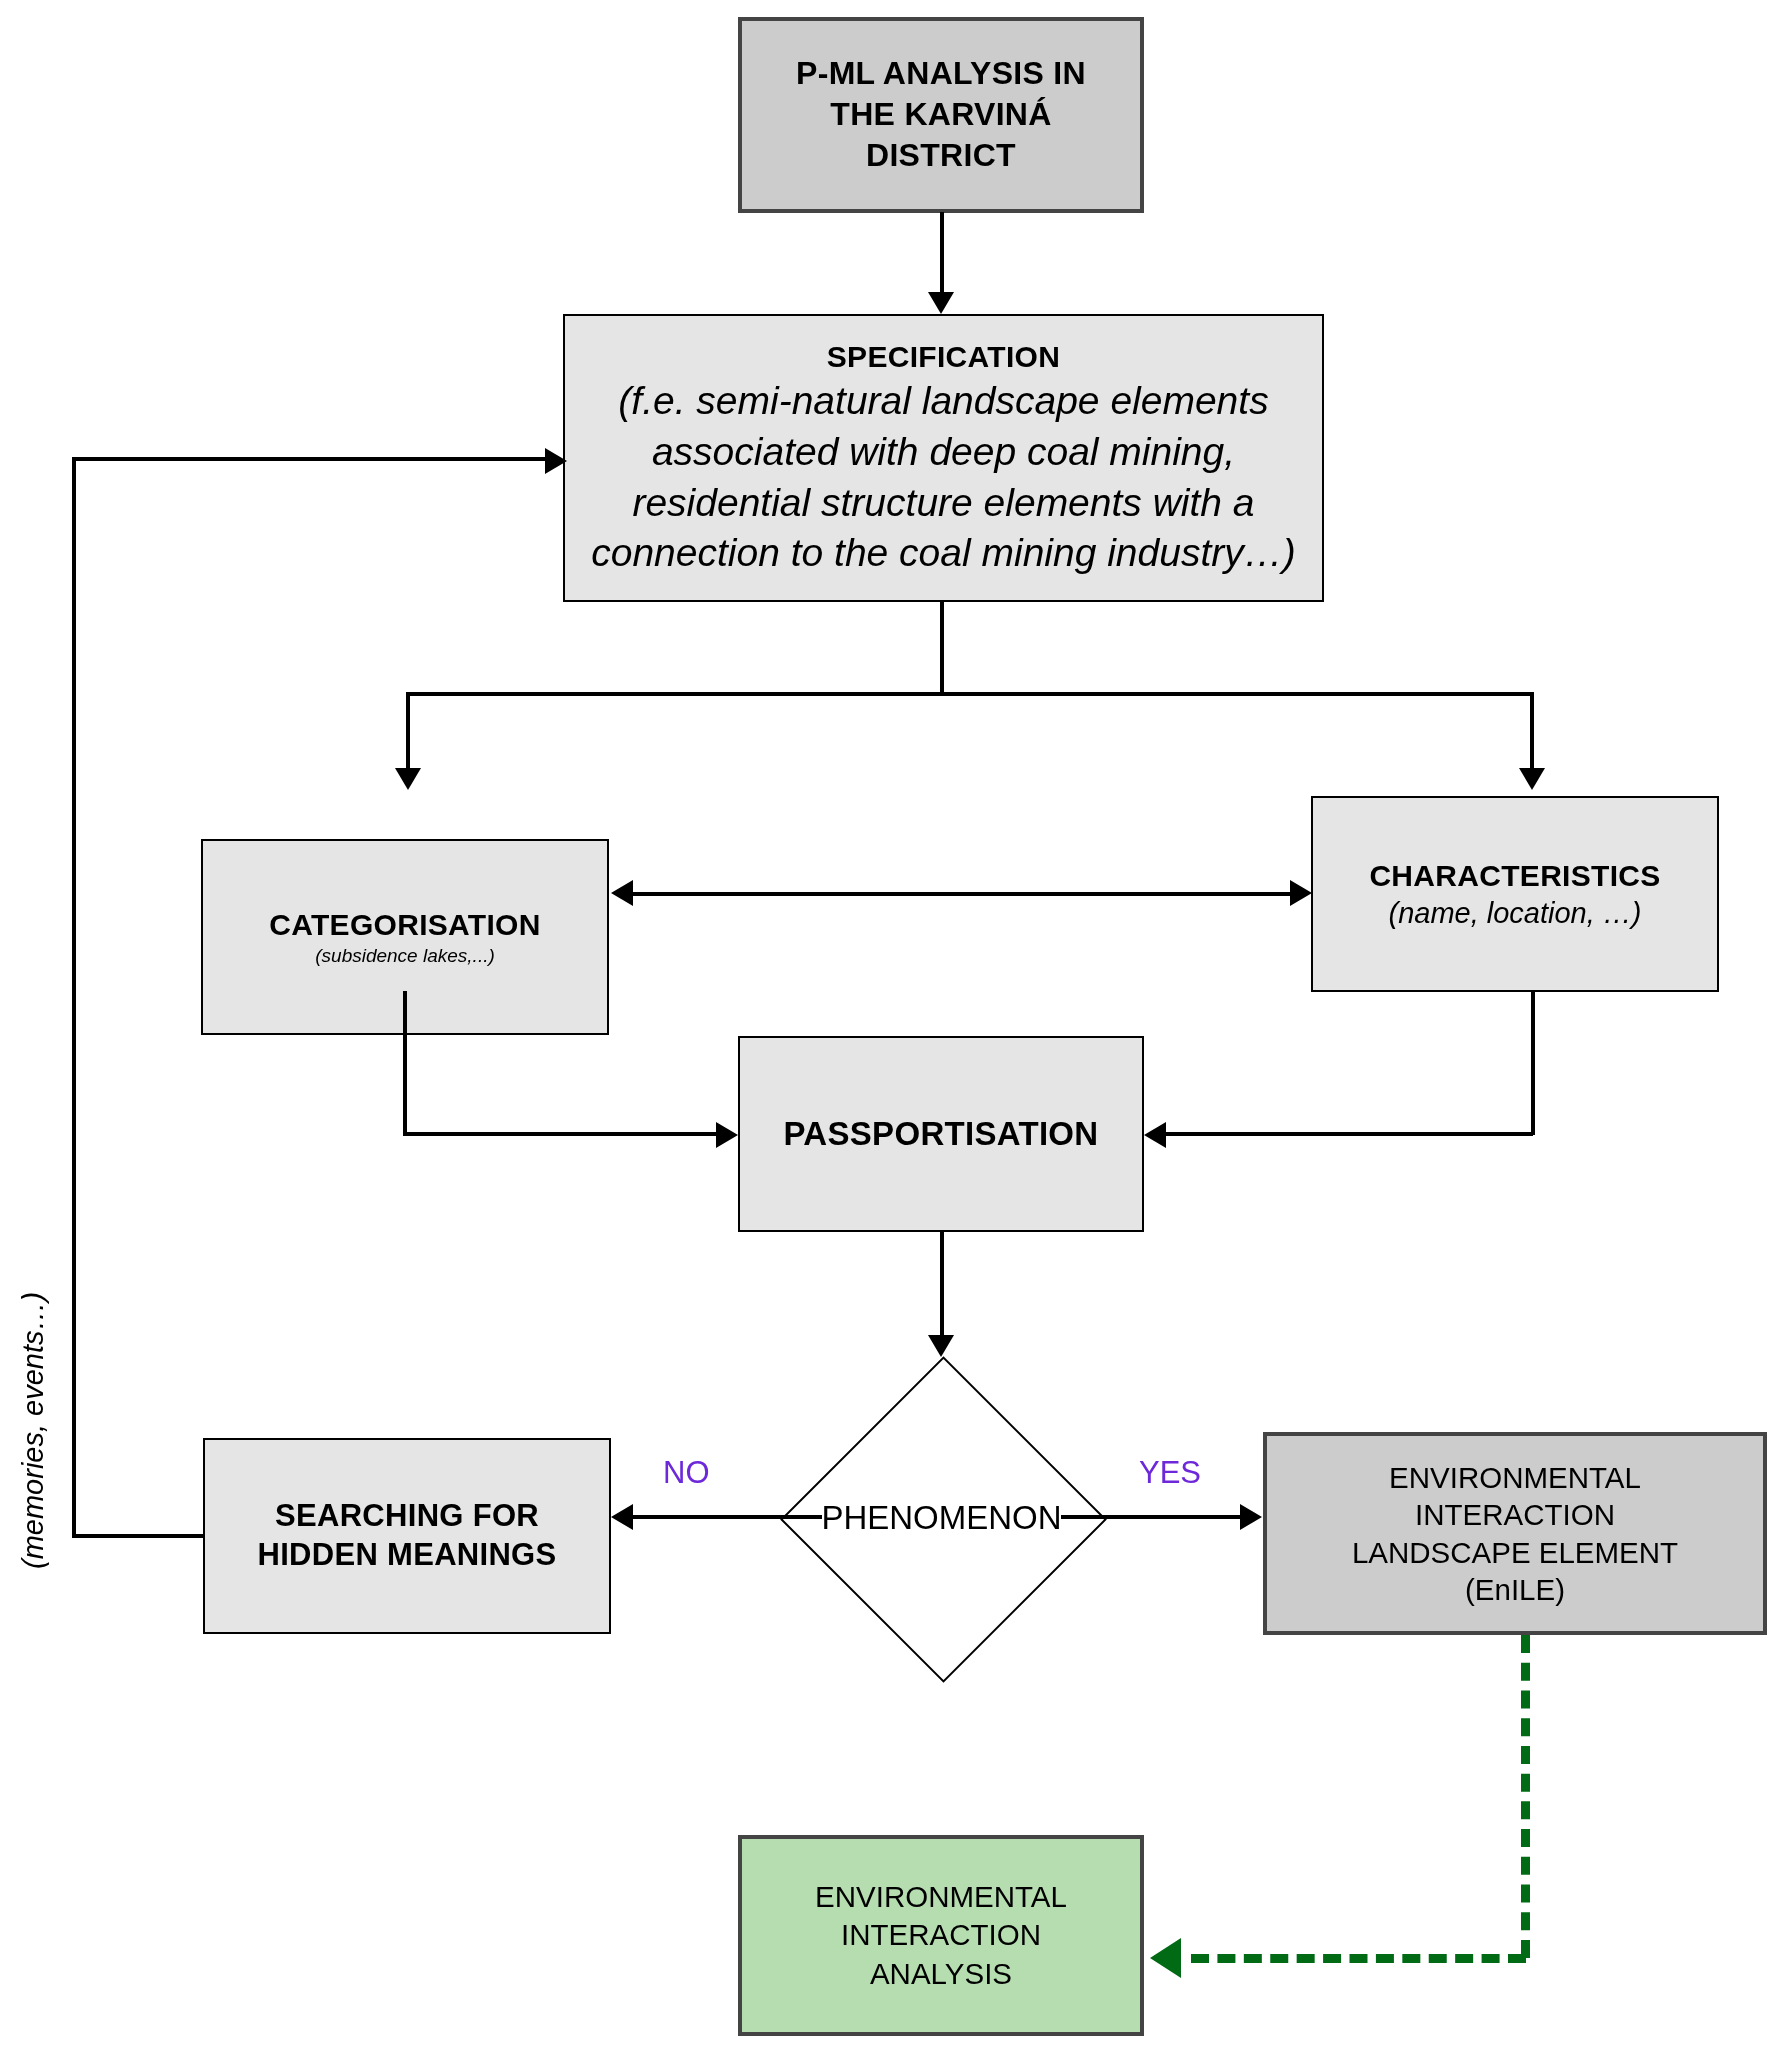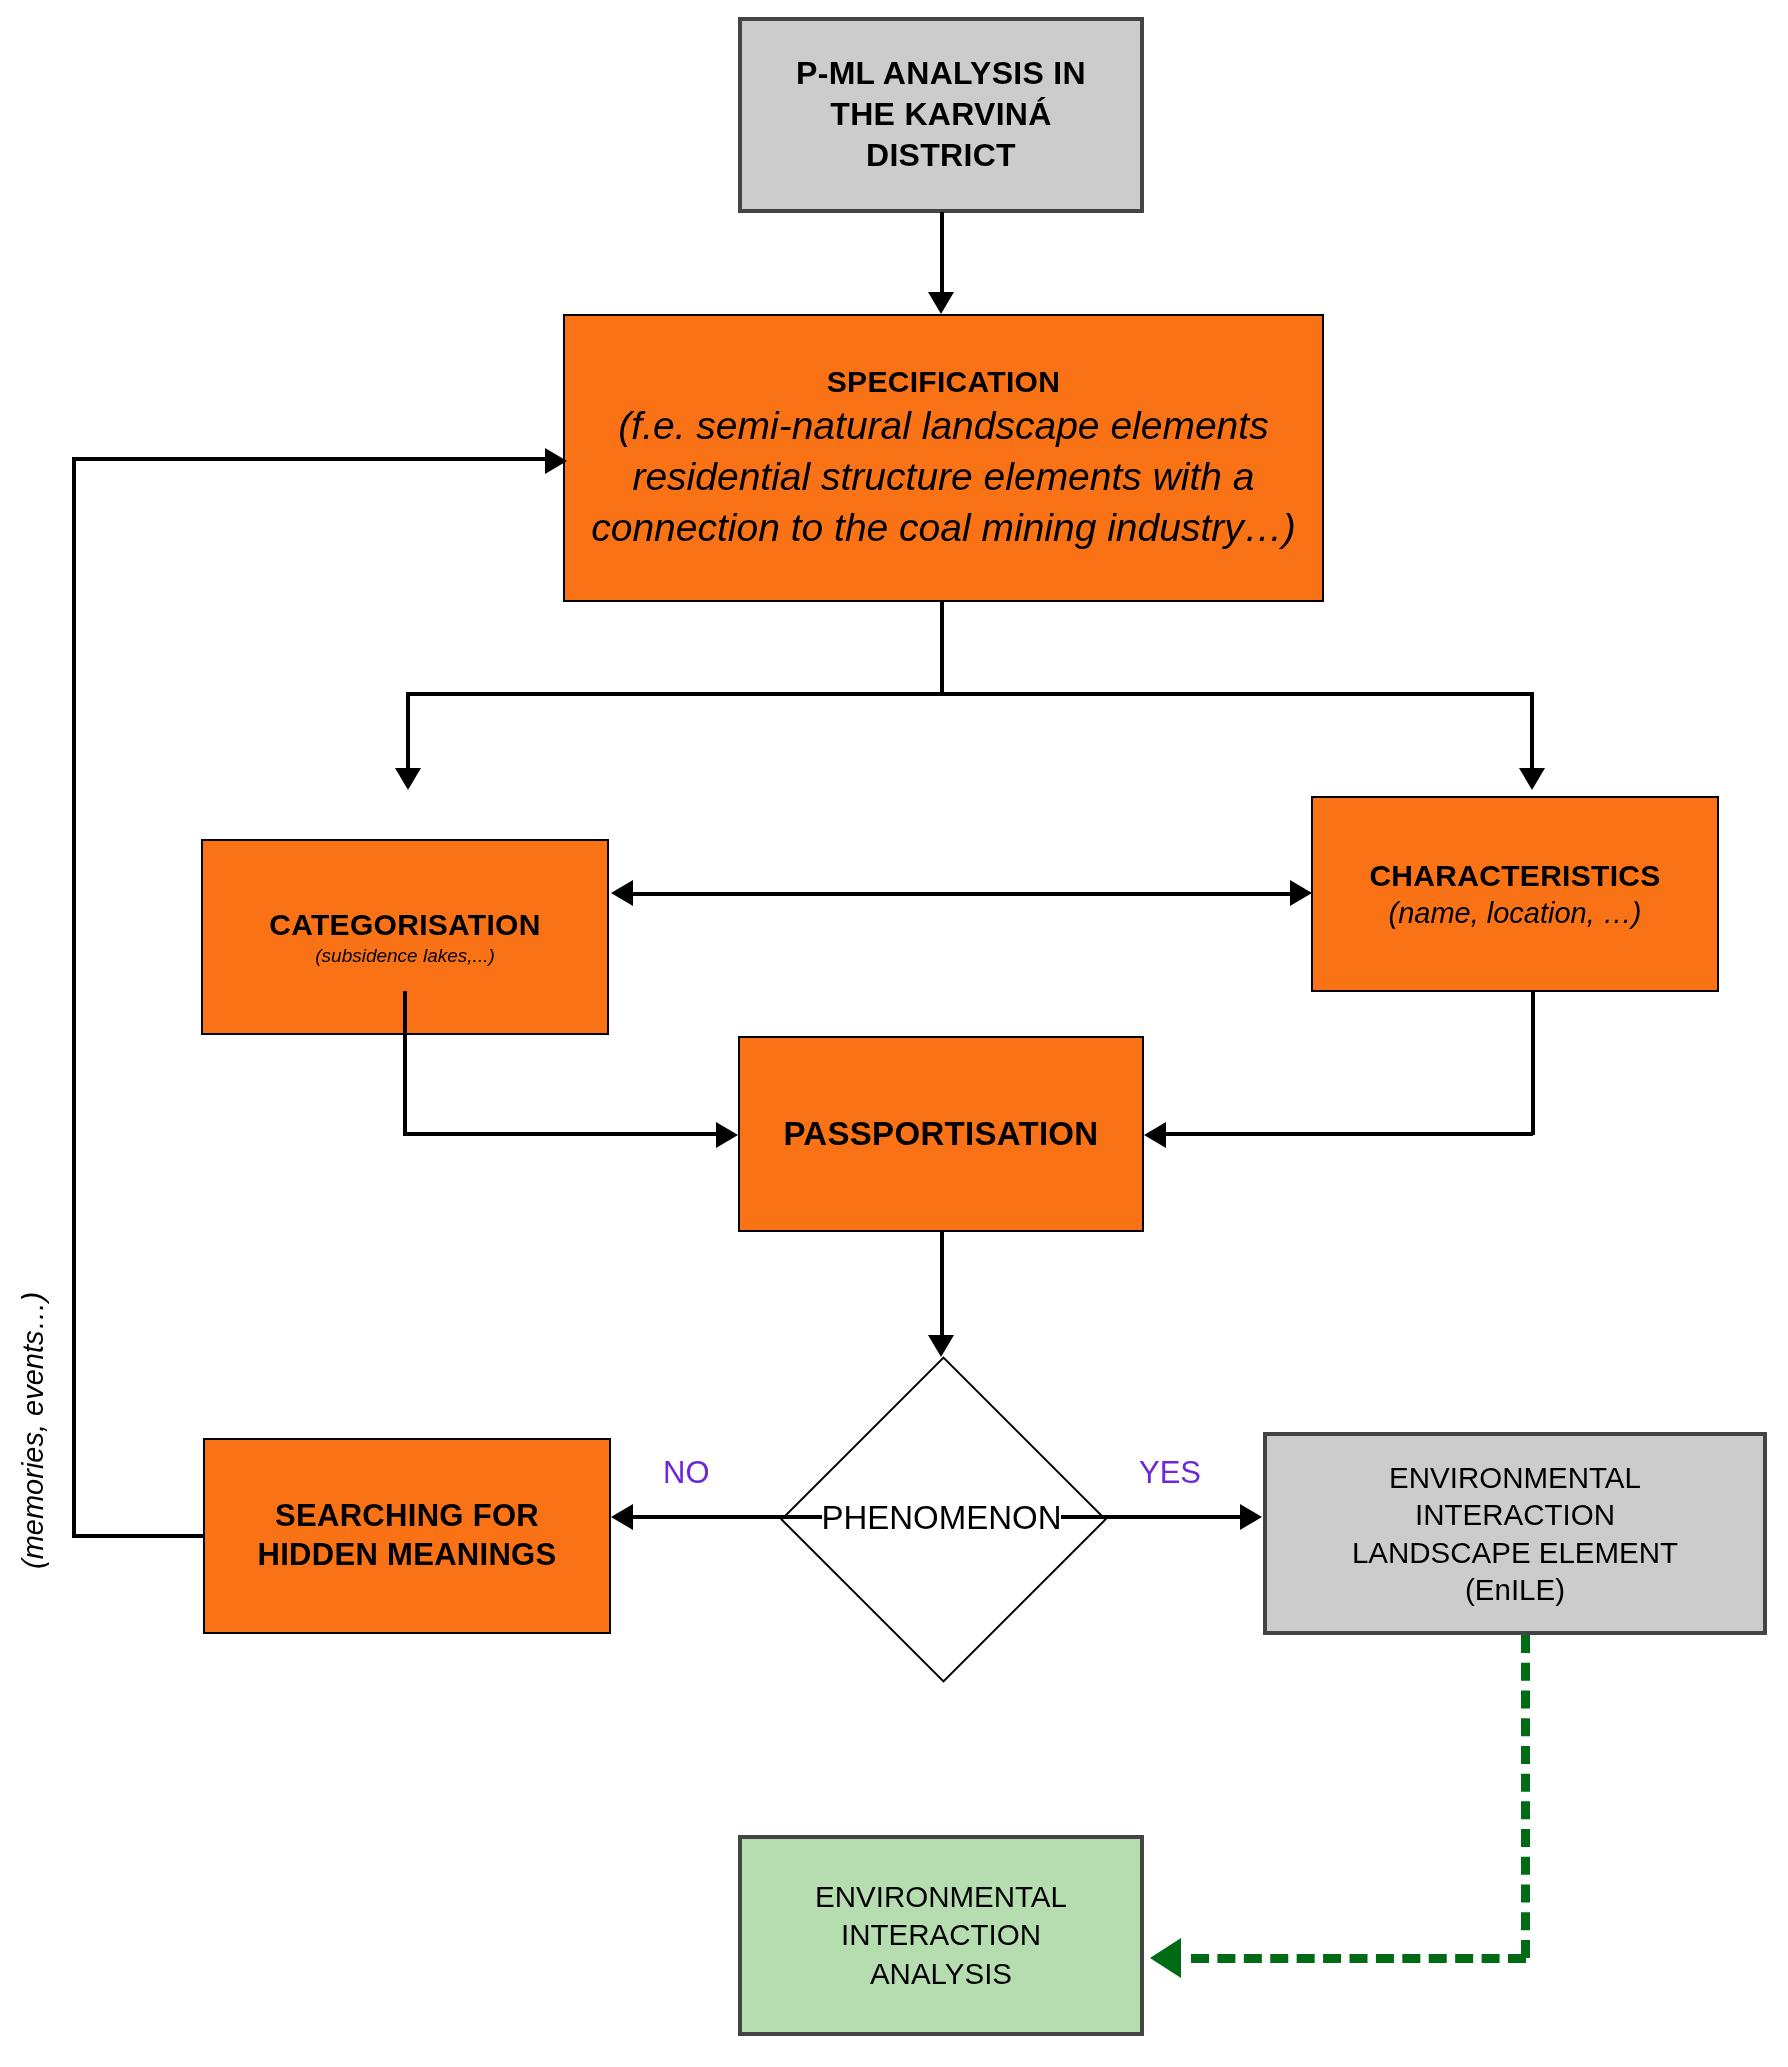--- a/index.html
+++ b/index.html
@@ -19,21 +19,21 @@
   }
   .node {
     position: absolute;
     box-sizing: border-box;
     display: flex;
     flex-direction: column;
     align-items: center;
     justify-content: center;
     text-align: center;
     color: #000000;
-    background: #f97316;
+    background: #e5e5e5;
     border: 2.8px solid #000000;
   }
   .node .title {
     font-weight: bold;
     letter-spacing: 0.3px;
   }
   .node .sub {
     font-style: italic;
     font-weight: normal;
   }
@@ -181,20 +181,21 @@
 
   <div class="node filled-gray" id="node-pml">
     <span class="title">P-ML ANALYSIS IN</span>
     <span class="title">THE KARVINÁ</span>
     <span class="title">DISTRICT</span>
   </div>
 
   <div class="node plain" id="node-spec">
     <span class="title">SPECIFICATION</span>
     <span class="sub">(f.e. semi-natural landscape elements</span>
+    <span class="sub">associated with deep coal mining,</span>
     <span class="sub">residential structure elements with a</span>
     <span class="sub">connection to the coal mining industry…)</span>
   </div>
 
   <div class="node plain" id="node-cat">
     <span class="title">CATEGORISATION</span>
     <span class="sub">(subsidence lakes,...)</span>
   </div>
 
   <div class="node plain" id="node-char">

